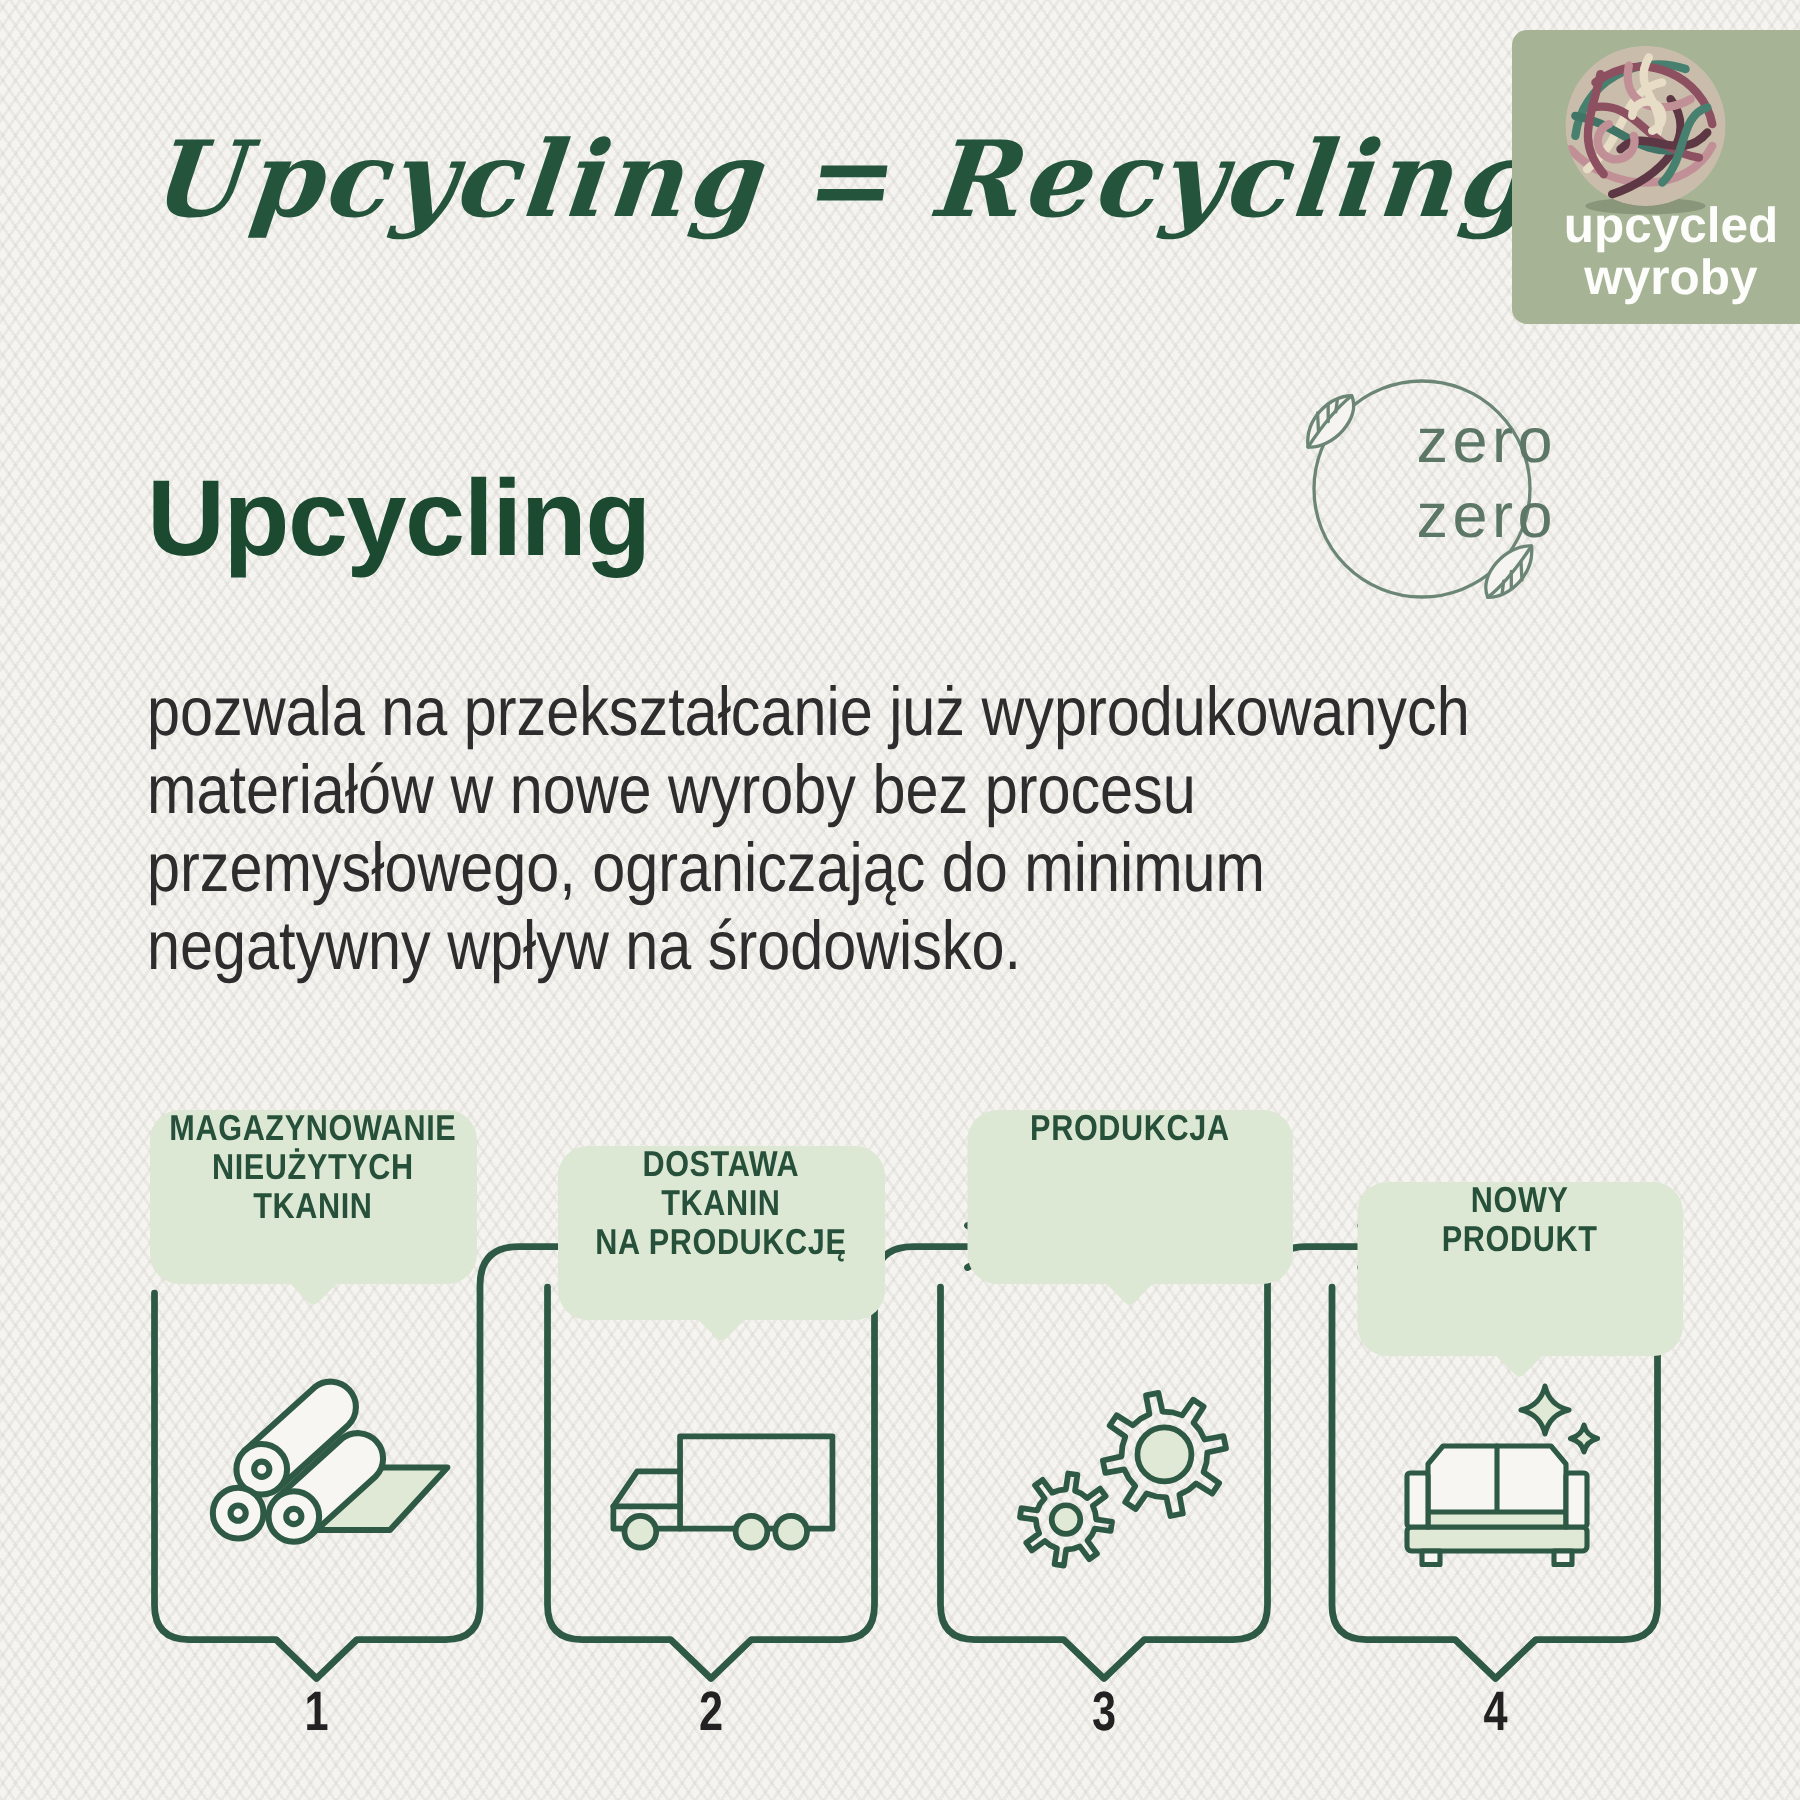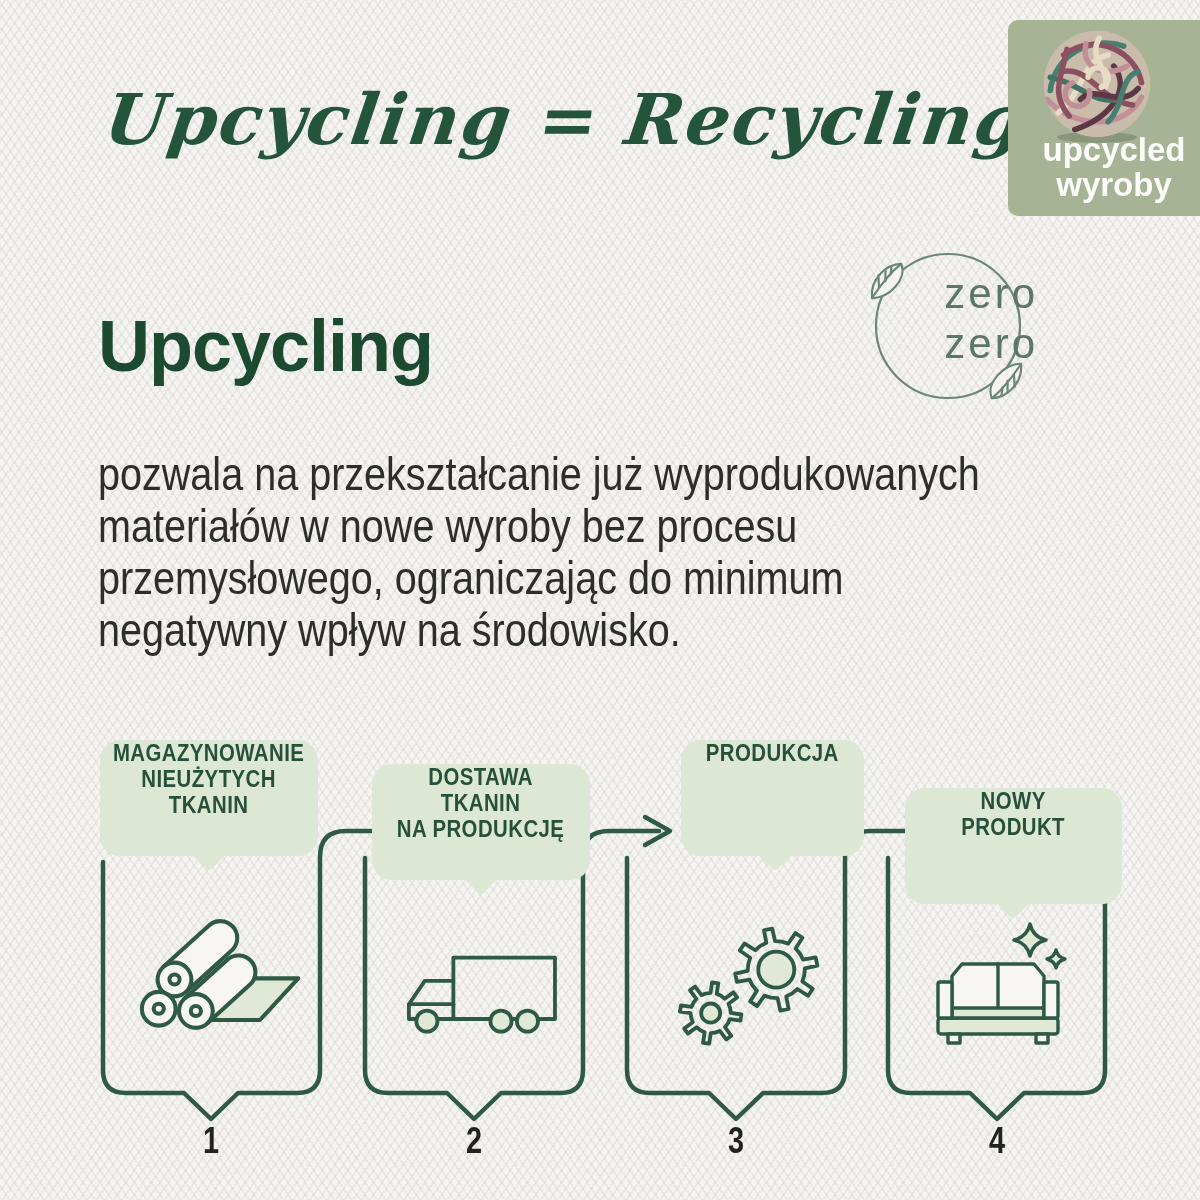--- a/index.html
+++ b/index.html
@@ -56,21 +56,21 @@
   .bubble .tail{
     position:absolute; bottom:-10px; left:44%; width:26px; height:26px;
     background:#dde8d4; transform:rotate(45deg); border-radius:4px;
   }
   .bubble-label{
     font-weight:700; font-size:24px; line-height:26px; color:#26503a;
     text-align:center; white-space:pre-line; transform:scaleX(0.85); letter-spacing:0.5px;
   }
   .bubble-1{left:100px; width:218px;}
   .bubble-2{left:372px; width:218px;margin-top:24px;}
-  .bubble-3{left:645px; width:183px;margin-left:36px;}
+  .bubble-3{left:645px; width:217px;}
   .bubble-4{left:905px; width:217px;margin-top:48px;}
   .step-icon{position:absolute;}
   .icon-1{left:125px; top:912px;}
   .icon-2{left:398px; top:928px;}
   .icon-3{left:663px; top:922px;}
   .icon-4{left:918px; top:918px;}
   .step-number{
     position:absolute; top:1120px; width:60px; text-align:center;
     font-size:37px; font-weight:700; color:#222; transform:scaleX(0.78);
   }

